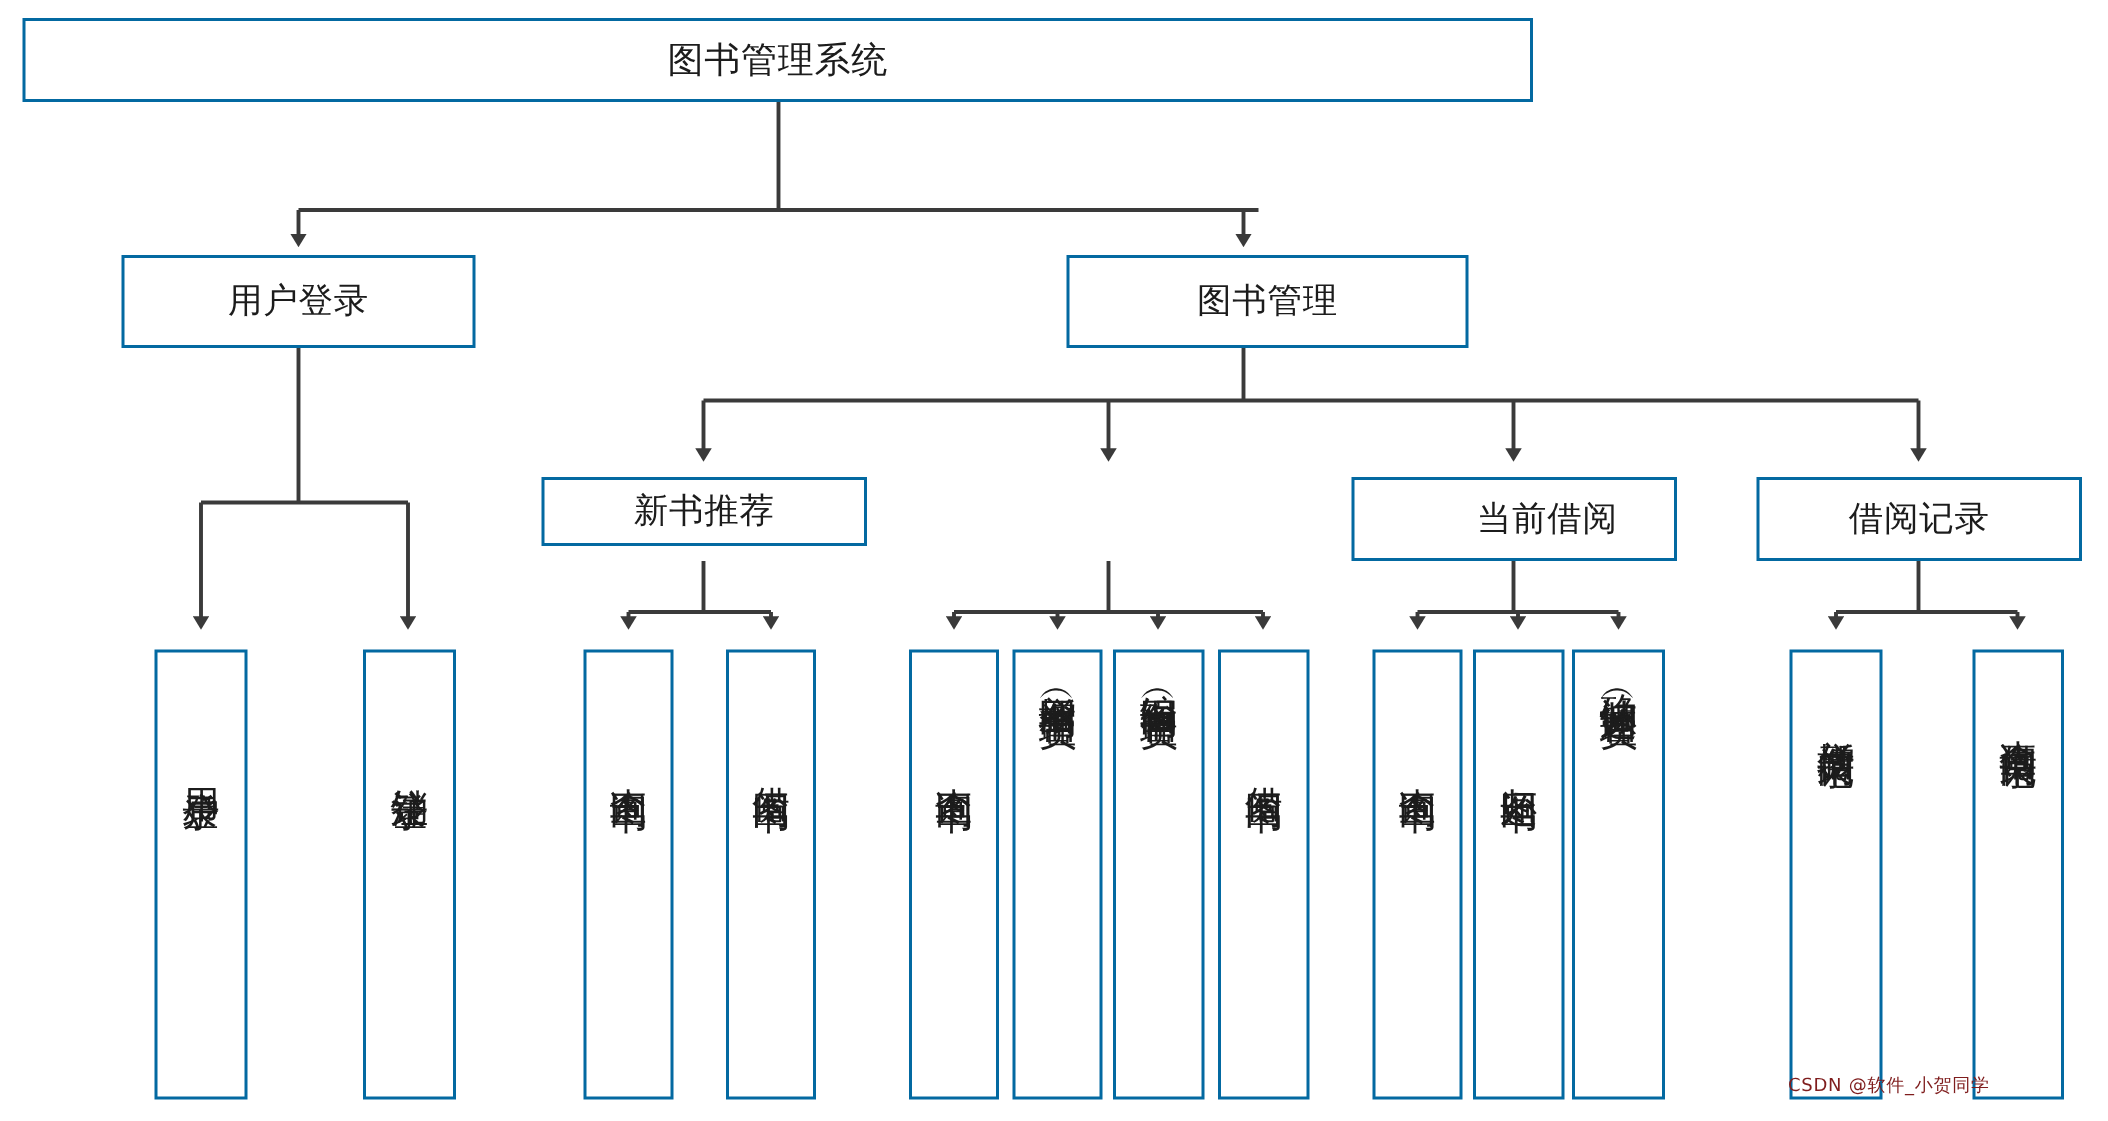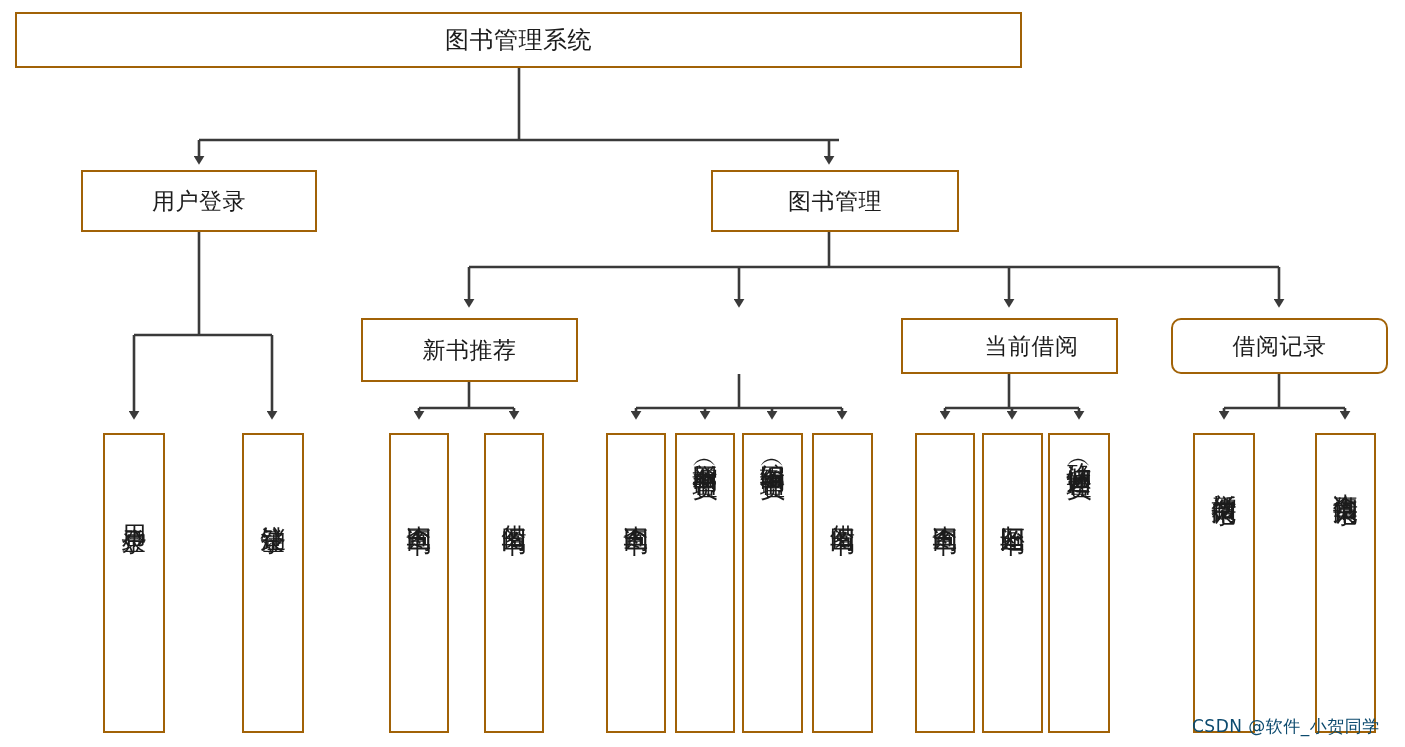--- a/index.html
+++ b/index.html
@@ -20,21 +20,21 @@
   #wires {
     position: absolute;
     left: 0;
     top: 0;
     width: 1405px;
     height: 747px;
   }
   .node {
     position: absolute;
     box-sizing: border-box;
-    border: 2px solid #a16207;
+    border: 2px solid #0369a1;
     background: #ffffff;
     display: flex;
     align-items: center;
     justify-content: center;
     color: #1c1c1c;
   }
   .node-label {
     display: block;
     text-align: center;
     line-height: 1.0;
@@ -58,22 +58,22 @@
     writing-mode: vertical-rl;
     text-orientation: upright;
     font-size: 25px;
     line-height: 1.0;
     letter-spacing: 2px;
     white-space: nowrap;
     margin: 0 auto;
   }
   .watermark {
     position: absolute;
-    font-size: 17px;
-    color: #0c4a6e;
+    font-size: 12px;
+    color: #7f1d1d;
     white-space: nowrap;
     letter-spacing: 0.5px;
     pointer-events: none;
   }
 </style>
 </head>
 <body>
 
 <div id="canvas">
 
@@ -127,31 +127,31 @@
     </g>
   </svg>
 
   <div class="node horiz root" style="left:15px; top:12px; width:1007px; height:56px;">
     <span class="node-label">图书管理系统</span>
   </div>
 
   <div class="node horiz" style="left:81px; top:170px; width:236px; height:62px;">
     <span class="node-label">用户登录</span>
   </div>
-  <div class="node horiz" style="left:711px; top:170px; width:248px; height:62px;">
+  <div class="node horiz" style="left:711px; top:170px; width:268px; height:62px;">
     <span class="node-label">图书管理</span>
   </div>
 
-  <div class="node horiz" style="left:361px; top:318px; width:217px; height:64px;">
+  <div class="node horiz" style="left:361px; top:318px; width:217px; height:46px;">
     <span class="node-label">新书推荐</span>
   </div>
   <div class="node horiz" style="left:901px; top:318px; width:217px; height:56px;padding-left:44px;">
     <span class="node-label">当前借阅</span>
   </div>
-  <div class="node horiz" style="left:1171px; top:318px; width:217px; height:56px;border-radius:10px;">
+  <div class="node horiz" style="left:1171px; top:318px; width:217px; height:56px;">
     <span class="node-label">借阅记录</span>
   </div>
 
   <div class="node vert" style="left:103px; top:433px; width:62px; height:300px;">
     <span class="node-label" style="margin-top:70px;">用户登录</span>
   </div>
   <div class="node vert" style="left:242px; top:433px; width:62px; height:300px;">
     <span class="node-label" style="margin-top:70px;">注销登录</span>
   </div>
 

